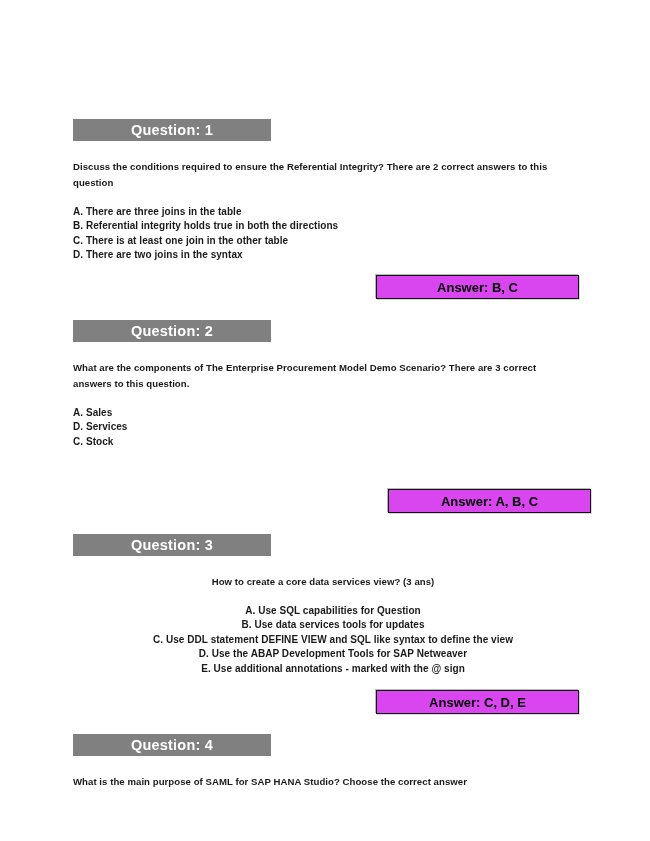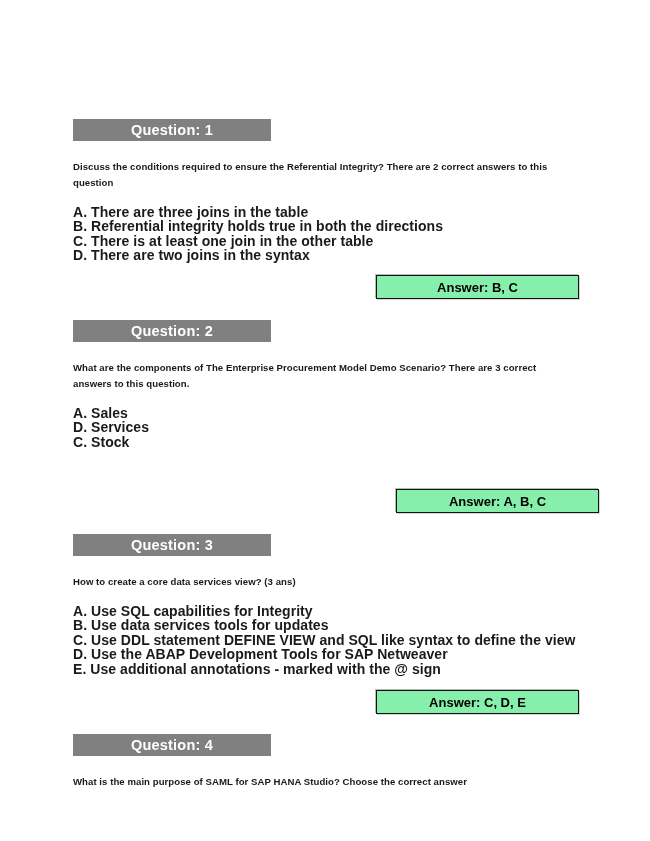--- a/index.html
+++ b/index.html
@@ -58,37 +58,37 @@
     font-weight: bold;
     line-height: 16px;
     color: #1a1a1a;
     width: 500px;
     letter-spacing: 0.05px;
   }
 
   
   .qoptions {
     margin-top: 14px;
-    font-size: 14px;
+    font-size: 10px;
     font-weight: bold;
     line-height: 14.4px;
     color: #1a1a1a;
     letter-spacing: 0.05px;
   }
   .qopt {
     white-space: nowrap;
   }
 
   
   .answer-box {
     position: absolute;
     width: 203px;
     height: 24px;
     box-sizing: border-box;
-    background: #86efac;
+    background: #d946ef;
     border: 1.5px solid #111111;
     box-shadow: -1px -1px 0 0 #b8b8b8, 1px 1px 0 0 #d8d8d8;
     display: flex;
     align-items: center;
     justify-content: center;
   }
   .answer-text {
     font-size: 13px;
     font-weight: bold;
     color: #000000;
@@ -121,31 +121,31 @@
     <div class="qbar">
       <span class="qbar-label">Question: 2</span>
     </div>
     <div class="qstem">What are the components of The Enterprise Procurement Model Demo Scenario? There are 3 correct answers to this question.</div>
     <div class="qoptions">
       <div class="qopt">A. Sales</div>
       <div class="qopt">D. Services</div>
       <div class="qopt">C. Stock</div>
     </div>
   </div>
-  <div class="answer-box" style="left:396px; top:452px;">
+  <div class="answer-box" style="left:388px; top:452px;">
     <span class="answer-text">Answer: A, B, C</span>
   </div>
 
-  <div class="qblock" style="top:497px;">
+  <div class="qblock" style="top:497px;text-align:center;">
     <div class="qbar">
       <span class="qbar-label">Question: 3</span>
     </div>
     <div class="qstem">How to create a core data services view? (3 ans)</div>
     <div class="qoptions">
-      <div class="qopt">A. Use SQL capabilities for Integrity</div>
+      <div class="qopt">A. Use SQL capabilities for Question</div>
       <div class="qopt">B. Use data services tools for updates</div>
       <div class="qopt">C. Use DDL statement DEFINE VIEW and SQL like syntax to define the view</div>
       <div class="qopt">D. Use the ABAP Development Tools for SAP Netweaver</div>
       <div class="qopt">E. Use additional annotations - marked with the @ sign</div>
     </div>
   </div>
   <div class="answer-box" style="left:376px; top:653px;">
     <span class="answer-text">Answer: C, D, E</span>
   </div>
 

